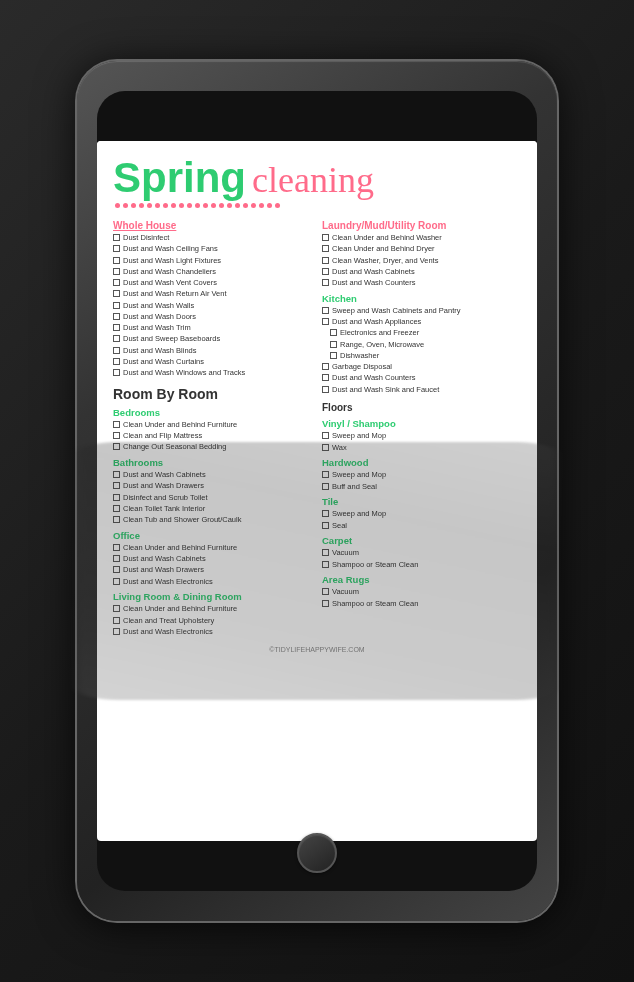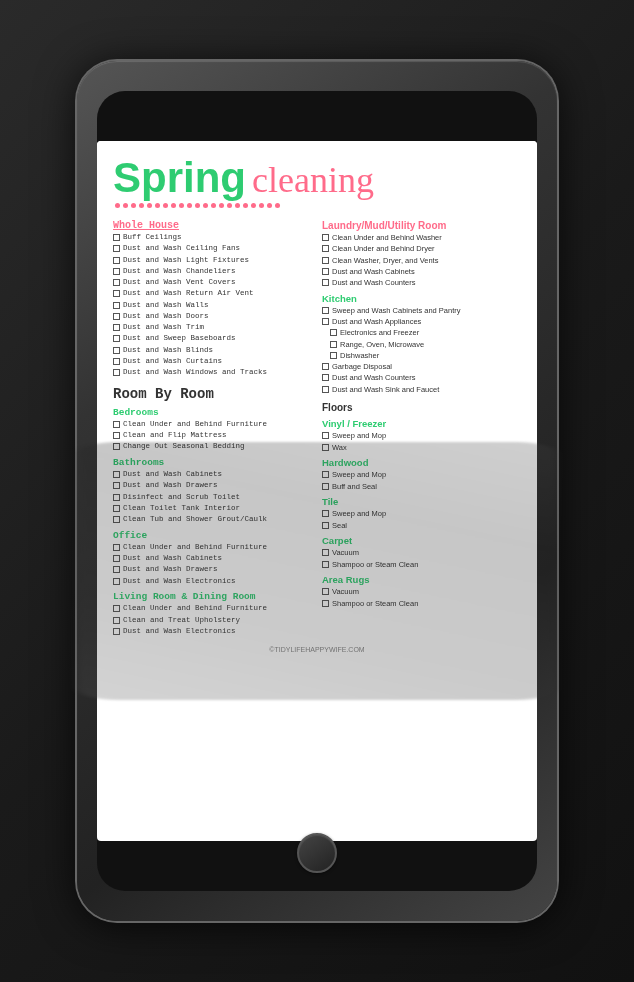--- a/index.html
+++ b/index.html
@@ -127,21 +127,20 @@
     }
 
     
     .two-col {
       display: flex;
       gap: 10px;
     }
 
     .col-left {
       flex: 1;
-      font-family: Liberation Mono, monospace;
     }
 
     .col-right {
       flex: 1;
     }
 
     
     .section-heading {
       font-size: 10px;
       font-weight: bold;
@@ -238,21 +237,21 @@
 
         <div class="two-col">
 
           <div class="col-left">
 
             <div class="section-heading-pink underline-green">Whole House</div>
 
             <div>
               <div class="check-item">
                   <div class="check-box"></div>
-                  <span class="check-text">Buff Ceilings</span>
+                  <span class="check-text">Dust Disinfect</span>
                 </div>
               <div class="check-item">
                   <div class="check-box"></div>
                   <span class="check-text">Dust and Wash Ceiling Fans</span>
                 </div>
               <div class="check-item">
                   <div class="check-box"></div>
                   <span class="check-text">Dust and Wash Light Fixtures</span>
                 </div>
               <div class="check-item">
@@ -434,21 +433,21 @@
                   <span class="check-text">Dust and Wash Counters</span>
                 </div>
               <div class="check-item">
                   <div class="check-box"></div>
                   <span class="check-text">Dust and Wash Sink and Faucet</span>
                 </div>
             </div>
 
             <div class="section-heading" style="color:#333; font-size:10px; margin-top:8px;">Floors</div>
 
-            <div class="sub-heading">Vinyl / Freezer</div>
+            <div class="sub-heading">Vinyl / Shampoo</div>
             <div>
               <div class="check-item">
                   <div class="check-box"></div>
                   <span class="check-text">Sweep and Mop</span>
                 </div>
               <div class="check-item">
                   <div class="check-box"></div>
                   <span class="check-text">Wax</span>
                 </div>
             </div>

